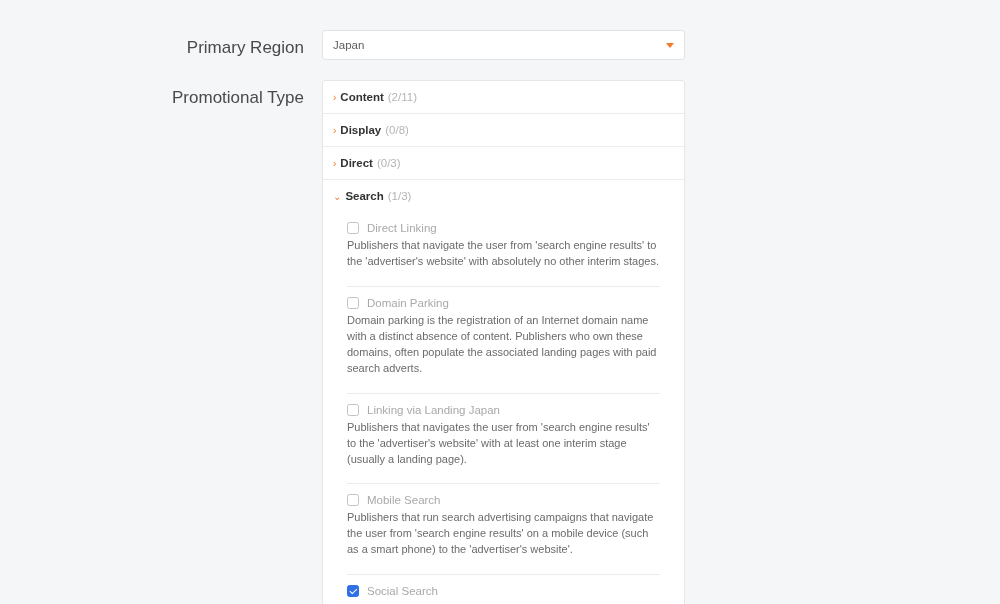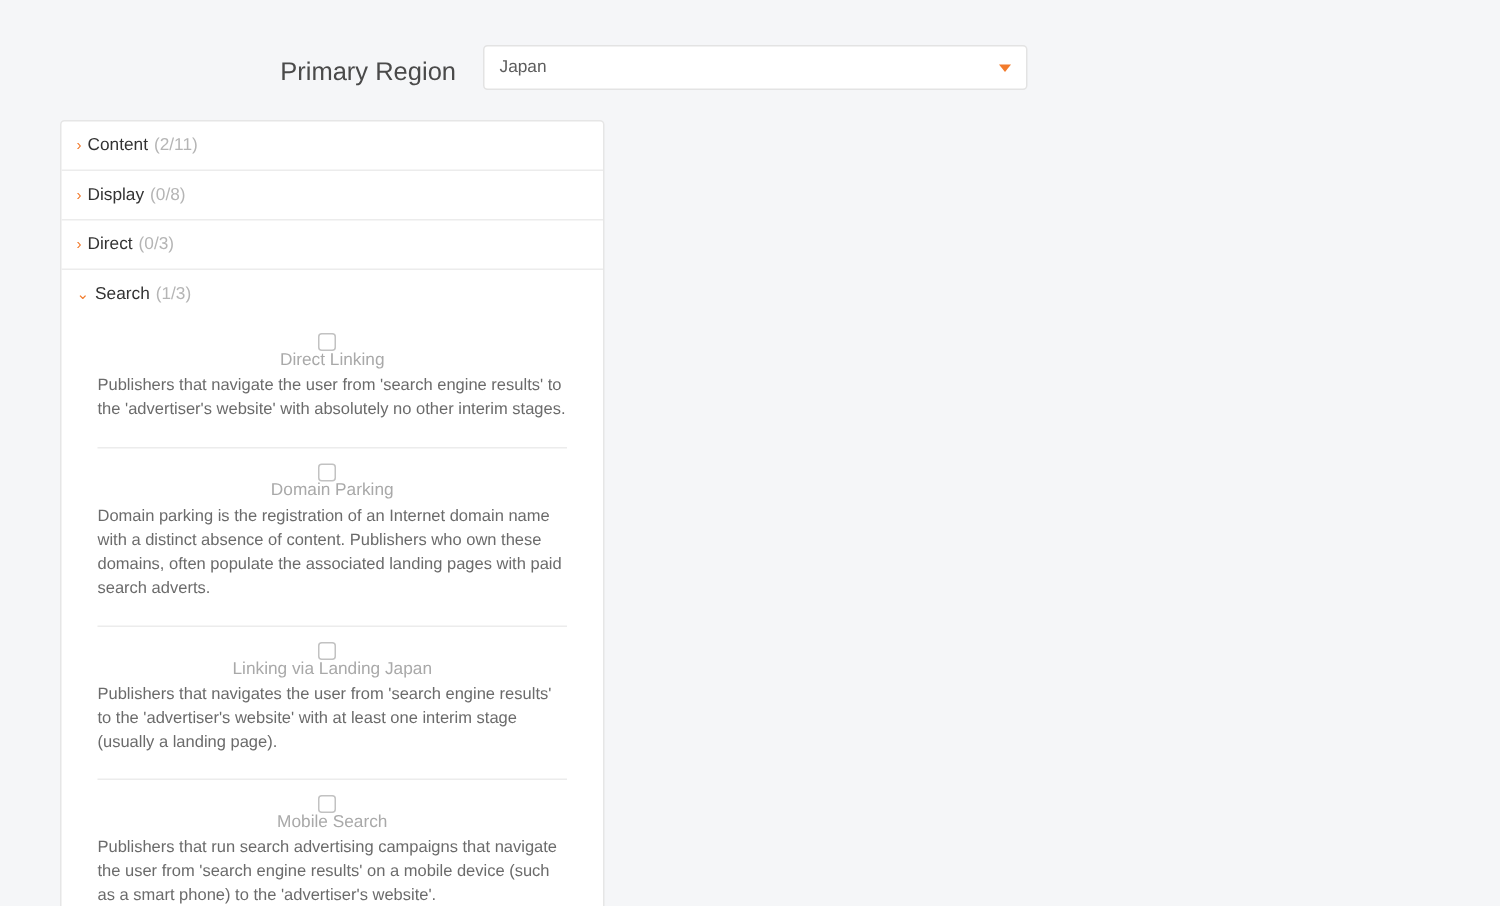--- a/index.html
+++ b/index.html
@@ -70,38 +70,37 @@
     font-size: 10px;
     margin-right: 4px;
     display: inline-block;
   }
   .caret-down {
     color: #f27b2c;
     font-size: 10px;
     margin-right: 4px;
     display: inline-block;
   }
-  .cat-label { font-weight: 400; color: #333; }
+  .cat-label { font-weight: 700; color: #333; }
   .cat-count { color: #b5b5b5; margin-left: 4px; }
   .sub-items {
     padding: 0 0 6px 0;
   }
   .sub {
     padding: 10px 24px 4px 24px;
   }
   .sub-divider {
     border-top: 1px solid #ececec;
     margin: 12px 24px 0 24px;
   }
   .sub:first-child { border-top: none; }
   .sub-head {
     display: flex;
     align-items: center;
     margin-bottom: 4px;
-    flex-direction: column;
   }
   .cb {
     width: 12px; height: 12px;
     border: 1.3px solid #c2c2c2;
     border-radius: 2.5px;
     margin-right: 8px;
     display: inline-flex;
     align-items: center;
     justify-content: center;
     background: #fff;
@@ -162,20 +161,21 @@
     <div class="label-col">Primary Region</div>
     <div class="field-col">
       <div class="select">
         <span>Japan</span>
         <span class="chevron-down"></span>
       </div>
     </div>
   </div>
 
   <div class="row">
+    <div class="label-col">Promotional Type</div>
     <div class="field-col">
       <div class="panel">
 
         <div class="cat">
           <span class="caret-right">›</span>
           <span class="cat-label">Content</span>
           <span class="cat-count">(2/11)</span>
         </div>
 
         <div class="cat">

